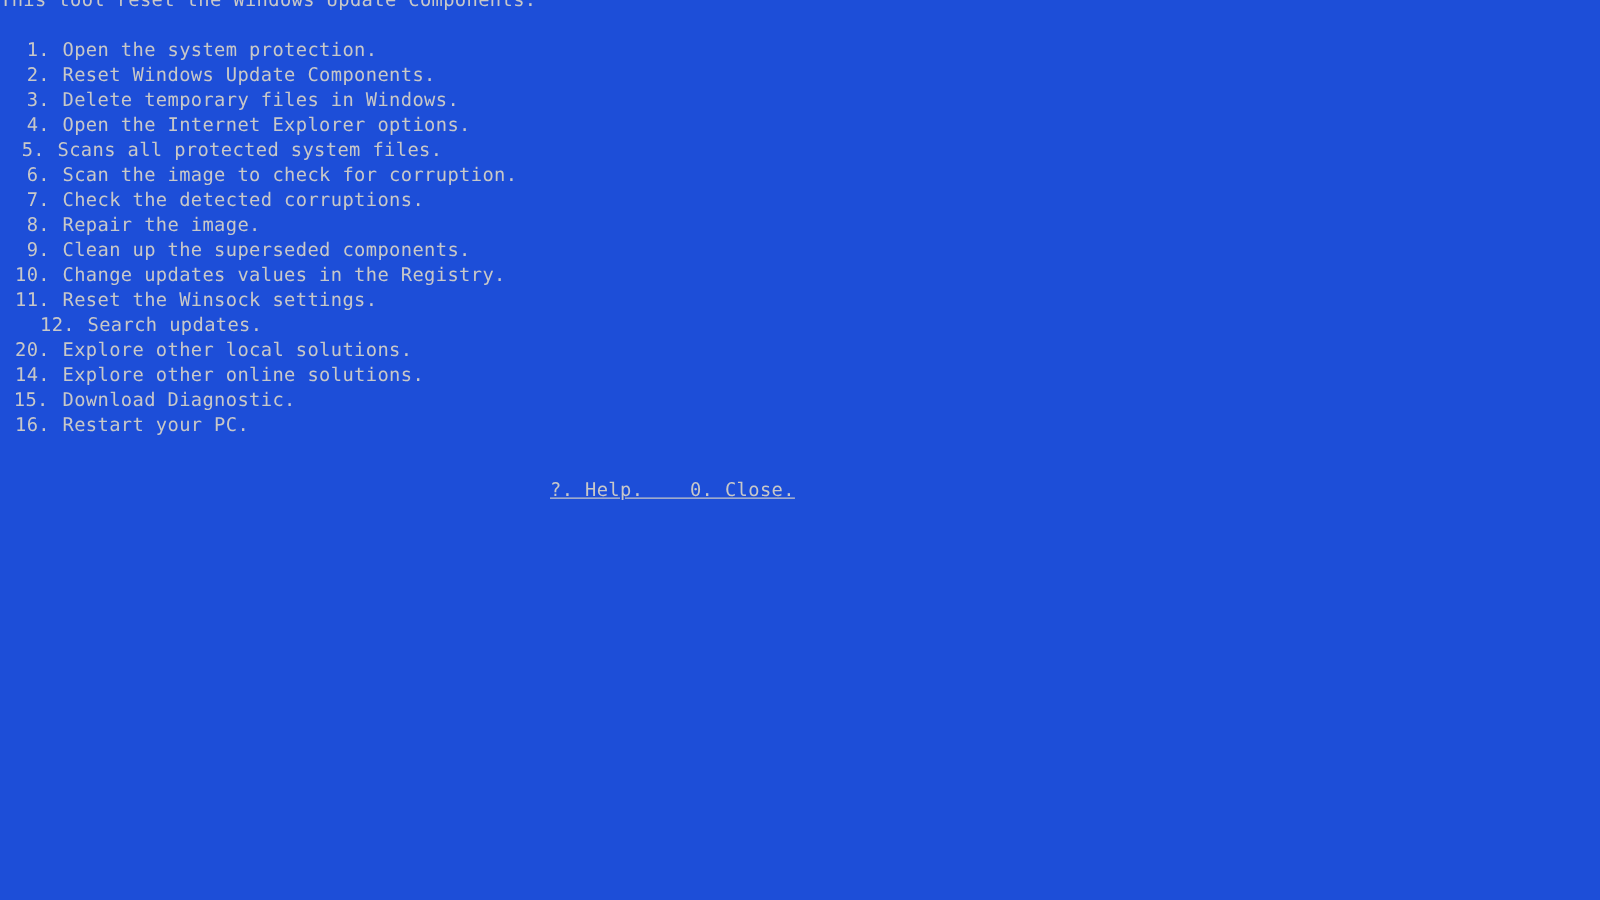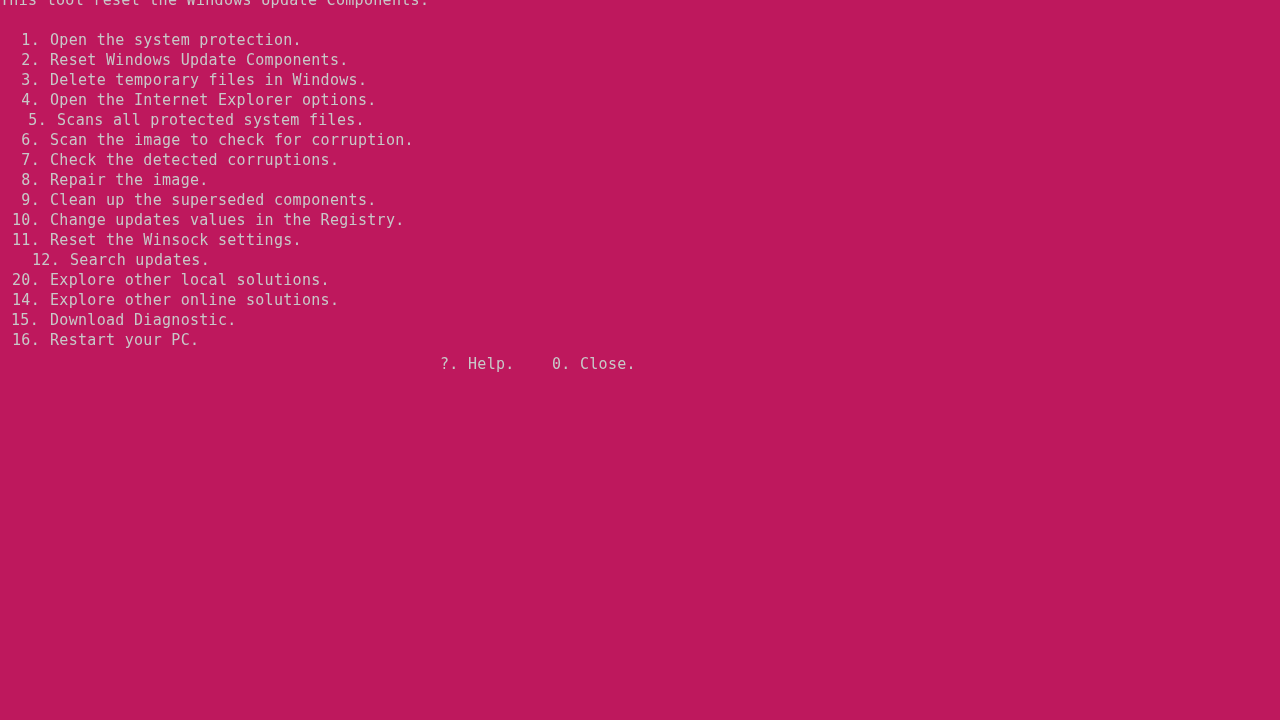--- a/index.html
+++ b/index.html
@@ -5,21 +5,21 @@
 <style>
   html, body {
     margin: 0;
     padding: 0;
     background: #000080;
   }
   #console {
     position: relative;
     width: 1280px;
     height: 720px;
-    background: #be185d;
+    background: #1d4ed8;
     overflow: hidden;
     font-family: "DejaVu Sans Mono", "Liberation Mono", monospace;
     font-size: 15px;
     line-height: 20px;
     color: #c8c8c8;
     -webkit-font-smoothing: antialiased;
   }
   .line {
     position: absolute;
     left: 0;
@@ -27,42 +27,42 @@
     line-height: 20px;
     white-space: pre;
     letter-spacing: 0.02em;
     color: #c8c8c8;
   }
   
   .header-line {
     top: -10px;
   }
   .menu-line  { top: 0; }
-  .footer-line { top: 354px; }
+  .footer-line { top: 382px; text-decoration: underline; }
   .prompt-line { top: 410px; }
   .cursor-cell {
     display: inline-block;
     width: 10px;
     height: 16px;
     vertical-align: text-bottom;
   }
 </style>
 </head>
 <body>
 
 <div id="console">
 
   <div class="line header-line">This tool reset the Windows Update Components.</div>
 
   <div id="menu-host">
       <div class="line menu-line" style="top: 30px; padding-left: 10px;"><span style="display: inline-block; width: 30px; text-align: right;">1.</span><span style="display: inline-block; width: 10px;"></span><span>Open the system protection.</span></div>
       <div class="line menu-line" style="top: 50px; padding-left: 10px;"><span style="display: inline-block; width: 30px; text-align: right;">2.</span><span style="display: inline-block; width: 10px;"></span><span>Reset Windows Update Components.</span></div>
       <div class="line menu-line" style="top: 70px; padding-left: 10px;"><span style="display: inline-block; width: 30px; text-align: right;">3.</span><span style="display: inline-block; width: 10px;"></span><span>Delete temporary files in Windows.</span></div>
       <div class="line menu-line" style="top: 90px; padding-left: 10px;"><span style="display: inline-block; width: 30px; text-align: right;">4.</span><span style="display: inline-block; width: 10px;"></span><span>Open the Internet Explorer options.</span></div>
-      <div class="line menu-line" style="top: 110px; padding-left: 17px;"><span style="display: inline-block; width: 30px; text-align: right;">5.</span><span style="display: inline-block; width: 10px;"></span><span>Scans all protected system files.</span></div>
+      <div class="line menu-line" style="top: 110px; padding-left: 6px;"><span style="display: inline-block; width: 30px; text-align: right;">5.</span><span style="display: inline-block; width: 10px;"></span><span>Scans all protected system files.</span></div>
       <div class="line menu-line" style="top: 130px; padding-left: 10px;"><span style="display: inline-block; width: 30px; text-align: right;">6.</span><span style="display: inline-block; width: 10px;"></span><span>Scan the image to check for corruption.</span></div>
       <div class="line menu-line" style="top: 150px; padding-left: 10px;"><span style="display: inline-block; width: 30px; text-align: right;">7.</span><span style="display: inline-block; width: 10px;"></span><span>Check the detected corruptions.</span></div>
       <div class="line menu-line" style="top: 170px; padding-left: 10px;"><span style="display: inline-block; width: 30px; text-align: right;">8.</span><span style="display: inline-block; width: 10px;"></span><span>Repair the image.</span></div>
       <div class="line menu-line" style="top: 190px; padding-left: 10px;"><span style="display: inline-block; width: 30px; text-align: right;">9.</span><span style="display: inline-block; width: 10px;"></span><span>Clean up the superseded components.</span></div>
       <div class="line menu-line" style="top: 210px; padding-left: 10px;"><span style="display: inline-block; width: 30px; text-align: right;">10.</span><span style="display: inline-block; width: 10px;"></span><span>Change updates values in the Registry.</span></div>
       <div class="line menu-line" style="top: 230px; padding-left: 10px;"><span style="display: inline-block; width: 30px; text-align: right;">11.</span><span style="display: inline-block; width: 10px;"></span><span>Reset the Winsock settings.</span></div>
       <div class="line menu-line" style="top: 250px; padding-left: 10px;"><span style="display: inline-block; width: 30px; text-align: right; margin-left: 20px;">12.</span><span style="display: inline-block; width: 10px;"></span><span>Search updates.</span></div>
       <div class="line menu-line" style="top: 270px; padding-left: 10px;"><span style="display: inline-block; width: 30px; text-align: right;">20.</span><span style="display: inline-block; width: 10px;"></span><span>Explore other local solutions.</span></div>
       <div class="line menu-line" style="top: 290px; padding-left: 10px;"><span style="display: inline-block; width: 30px; text-align: right;">14.</span><span style="display: inline-block; width: 10px;"></span><span>Explore other online solutions.</span></div>
       <div class="line menu-line" style="top: 310px; padding-left: 10px;"><span style="display: inline-block; width: 30px; text-align: center;">15.</span><span style="display: inline-block; width: 10px;"></span><span>Download Diagnostic.</span></div>

